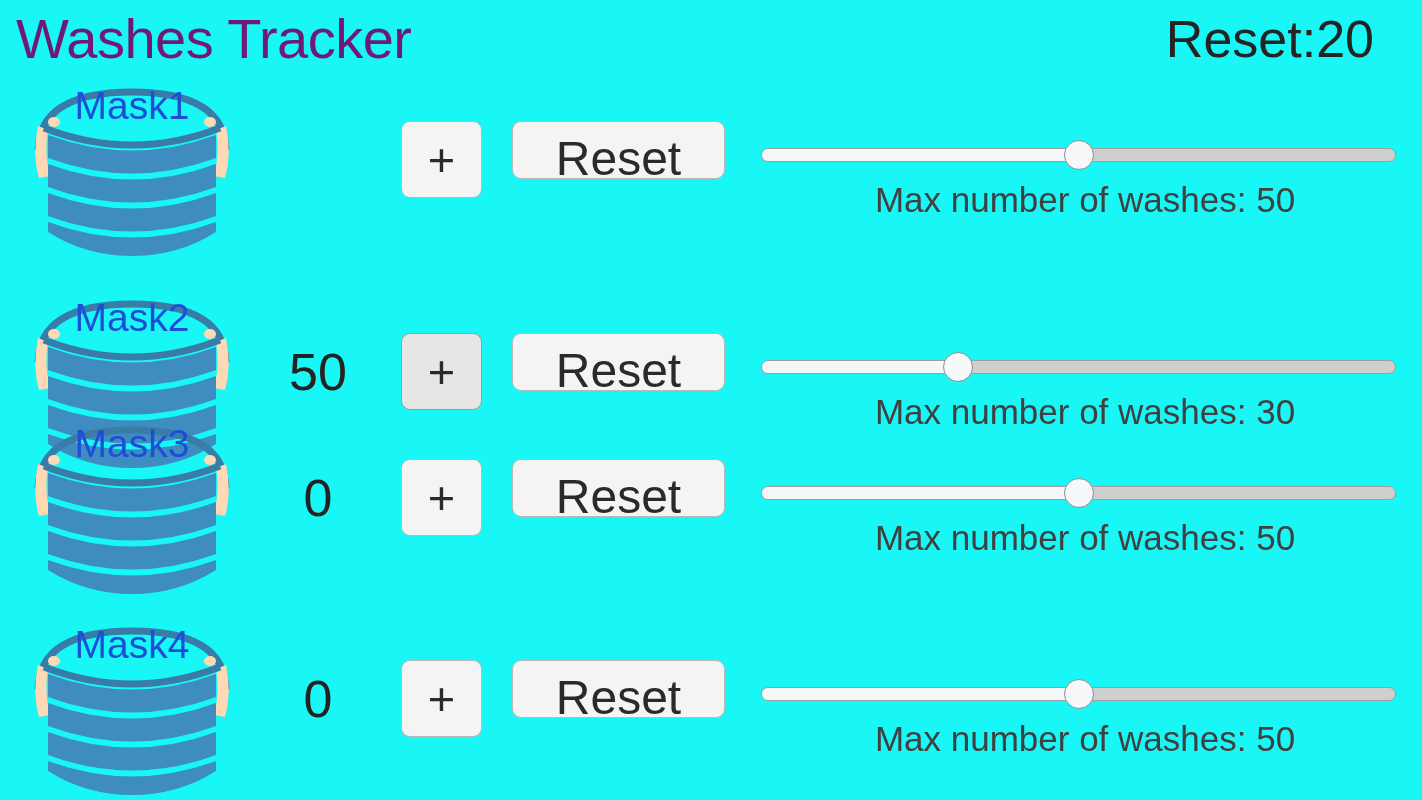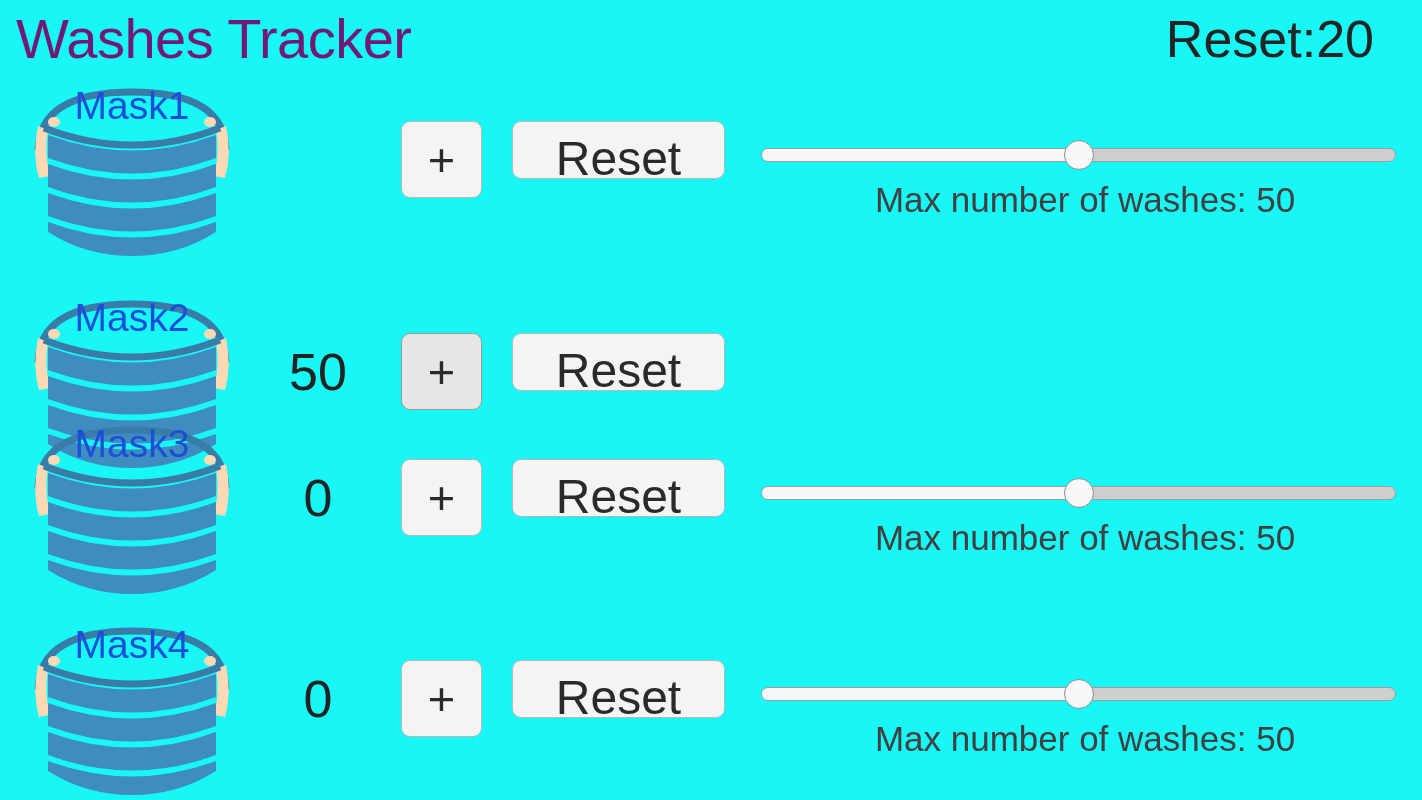--- a/index.html
+++ b/index.html
@@ -233,20 +233,27 @@
         <path d="M40 113 Q124 144 208 113 L208 136 Q124 167 40 136 Z" fill="#3e8cc0"></path>
         <path d="M40 142 Q124 173 208 142 L208 152 Q170 176 124 176 Q78 176 40 152 Z" fill="#3e8cc0"></path>
         <path d="M36 48 Q124 82 212 48" fill="none" stroke="#3a7ca8" stroke-width="7"></path>
       </g>
     </svg>
     <div class="mask-label">Mask2</div>
   </div>
   <div class="count-value">50</div>
   <button class="btn btn-plus pressed">+</button>
   <button class="btn btn-reset">Reset</button>
+  <div class="slider-cell">
+    <div class="slider-track">
+      <div class="slider-fill" style="width: 31%;"></div>
+    </div>
+    <div class="slider-thumb" style="left: 202.85px;"></div>
+    <div class="slider-caption">Max number of washes: 30</div>
+  </div>
 </div>
 
 <div class="row row-2">
   <div class="mask-cell">
     <svg class="mask-svg" viewBox="0 0 248 176">
       <g>
         <path d="M30 70 Q32 12 124 12 Q216 12 218 70" fill="none" stroke="#3a7ca8" stroke-width="7"></path>
         <path d="M30 46 Q24 74 31 98 L42 96 Q36 72 40 50 Z" fill="#ffd9b3"></path>
         <path d="M218 46 Q224 74 217 98 L206 96 Q212 72 208 50 Z" fill="#ffd9b3"></path>
         <ellipse cx="46" cy="42" rx="6" ry="5" fill="#ffd9b3"></ellipse>

